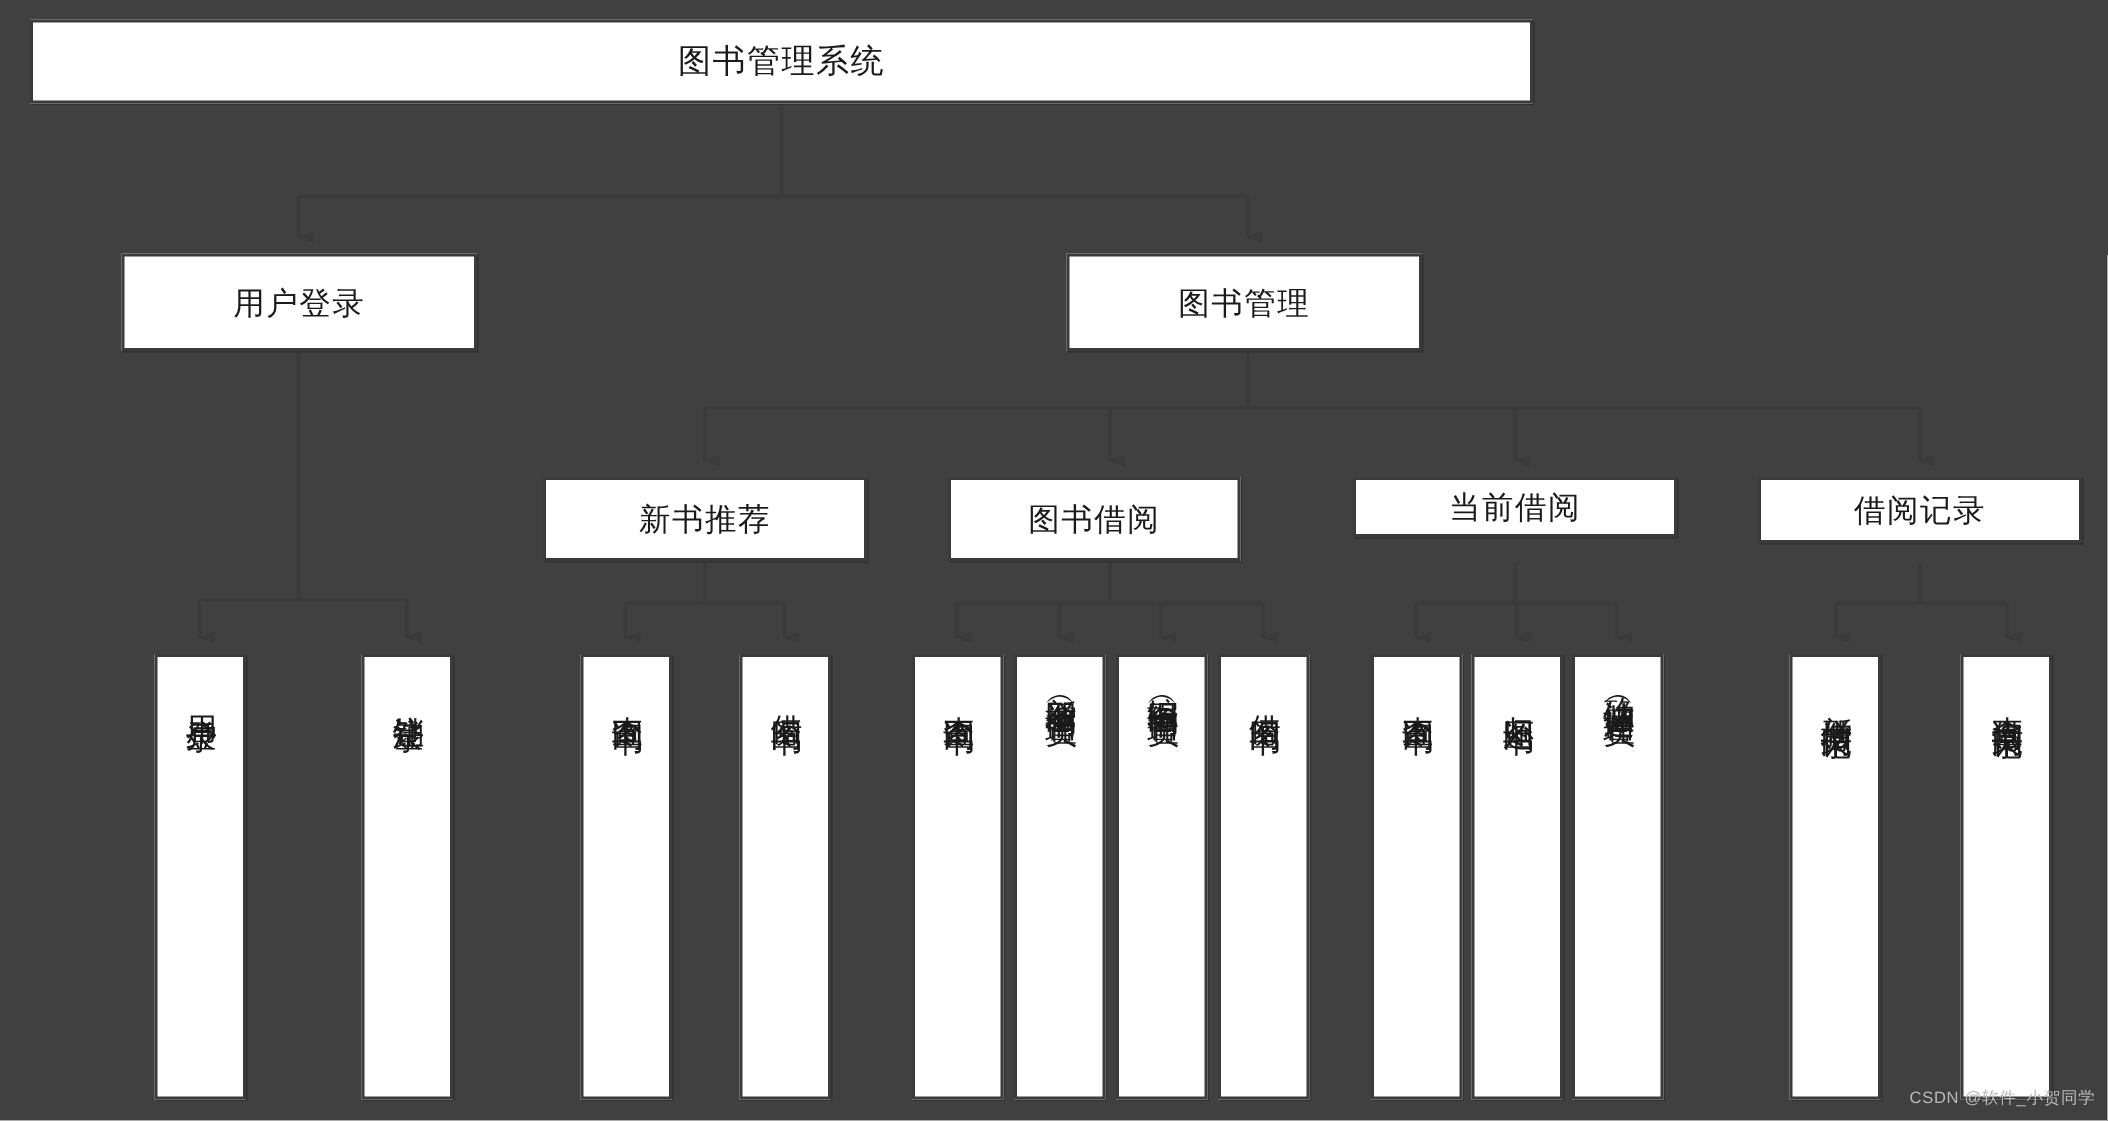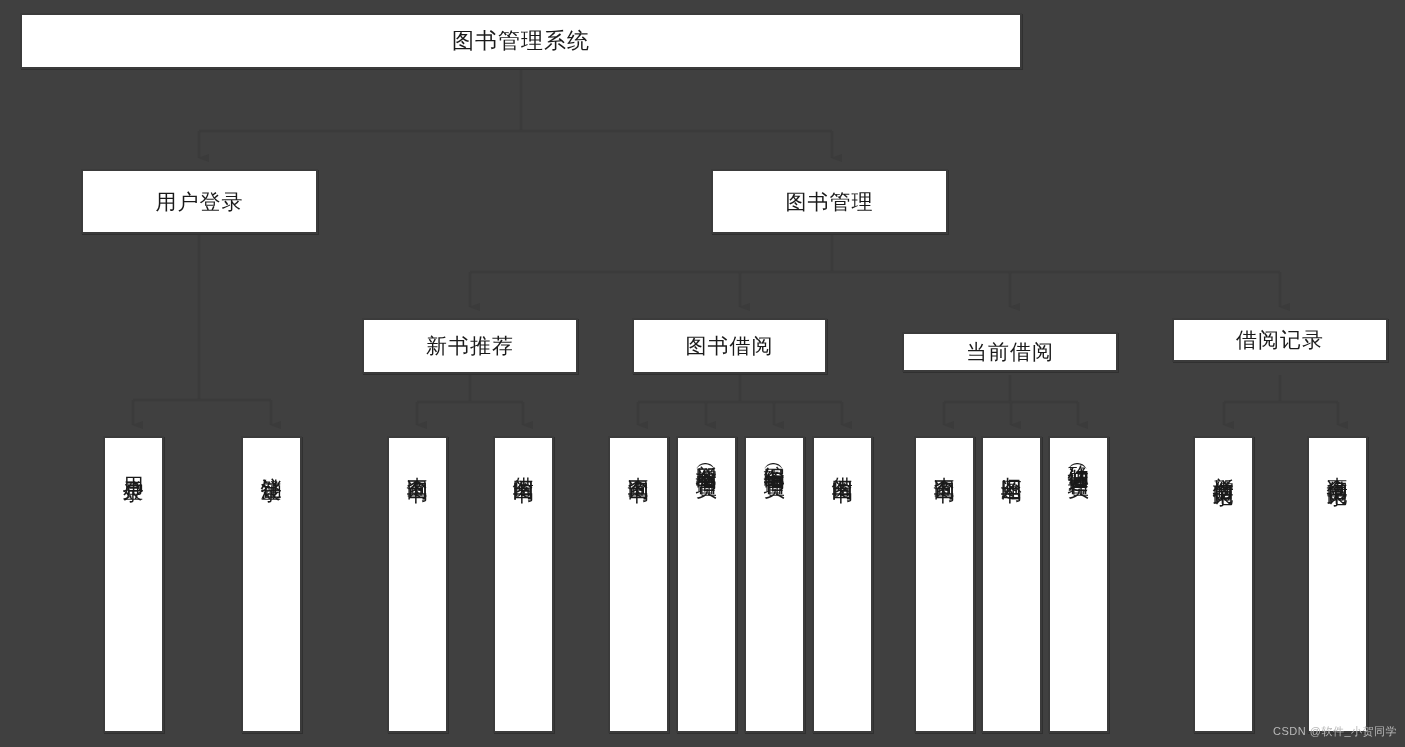--- a/index.html
+++ b/index.html
@@ -136,21 +136,21 @@
   <div class="node h-node" style="left:711px; top:169px; width:237px; height:65px;">
     <span class="h-label">图书管理</span>
   </div>
 
   <div class="node h-node" style="left:362px; top:318px; width:216px; height:56px;">
     <span class="h-label">新书推荐</span>
   </div>
   <div class="node h-node" style="left:632px; top:318px; width:195px; height:56px;">
     <span class="h-label">图书借阅</span>
   </div>
-  <div class="node h-node" style="left:902px; top:332px; width:216px; height:40px;">
+  <div class="node h-node" style="left:902px; top:318px; width:216px; height:40px;">
     <span class="h-label">当前借阅</span>
   </div>
   <div class="node h-node" style="left:1172px; top:318px; width:216px; height:44px;">
     <span class="h-label">借阅记录</span>
   </div>
 
   <div class="node v-node" style="left:103px; top:436px; width:61px; height:297px;">
     <span class="v-label">用户登录</span>
   </div>
   <div class="node v-node" style="left:241px; top:436px; width:61px; height:297px;">

